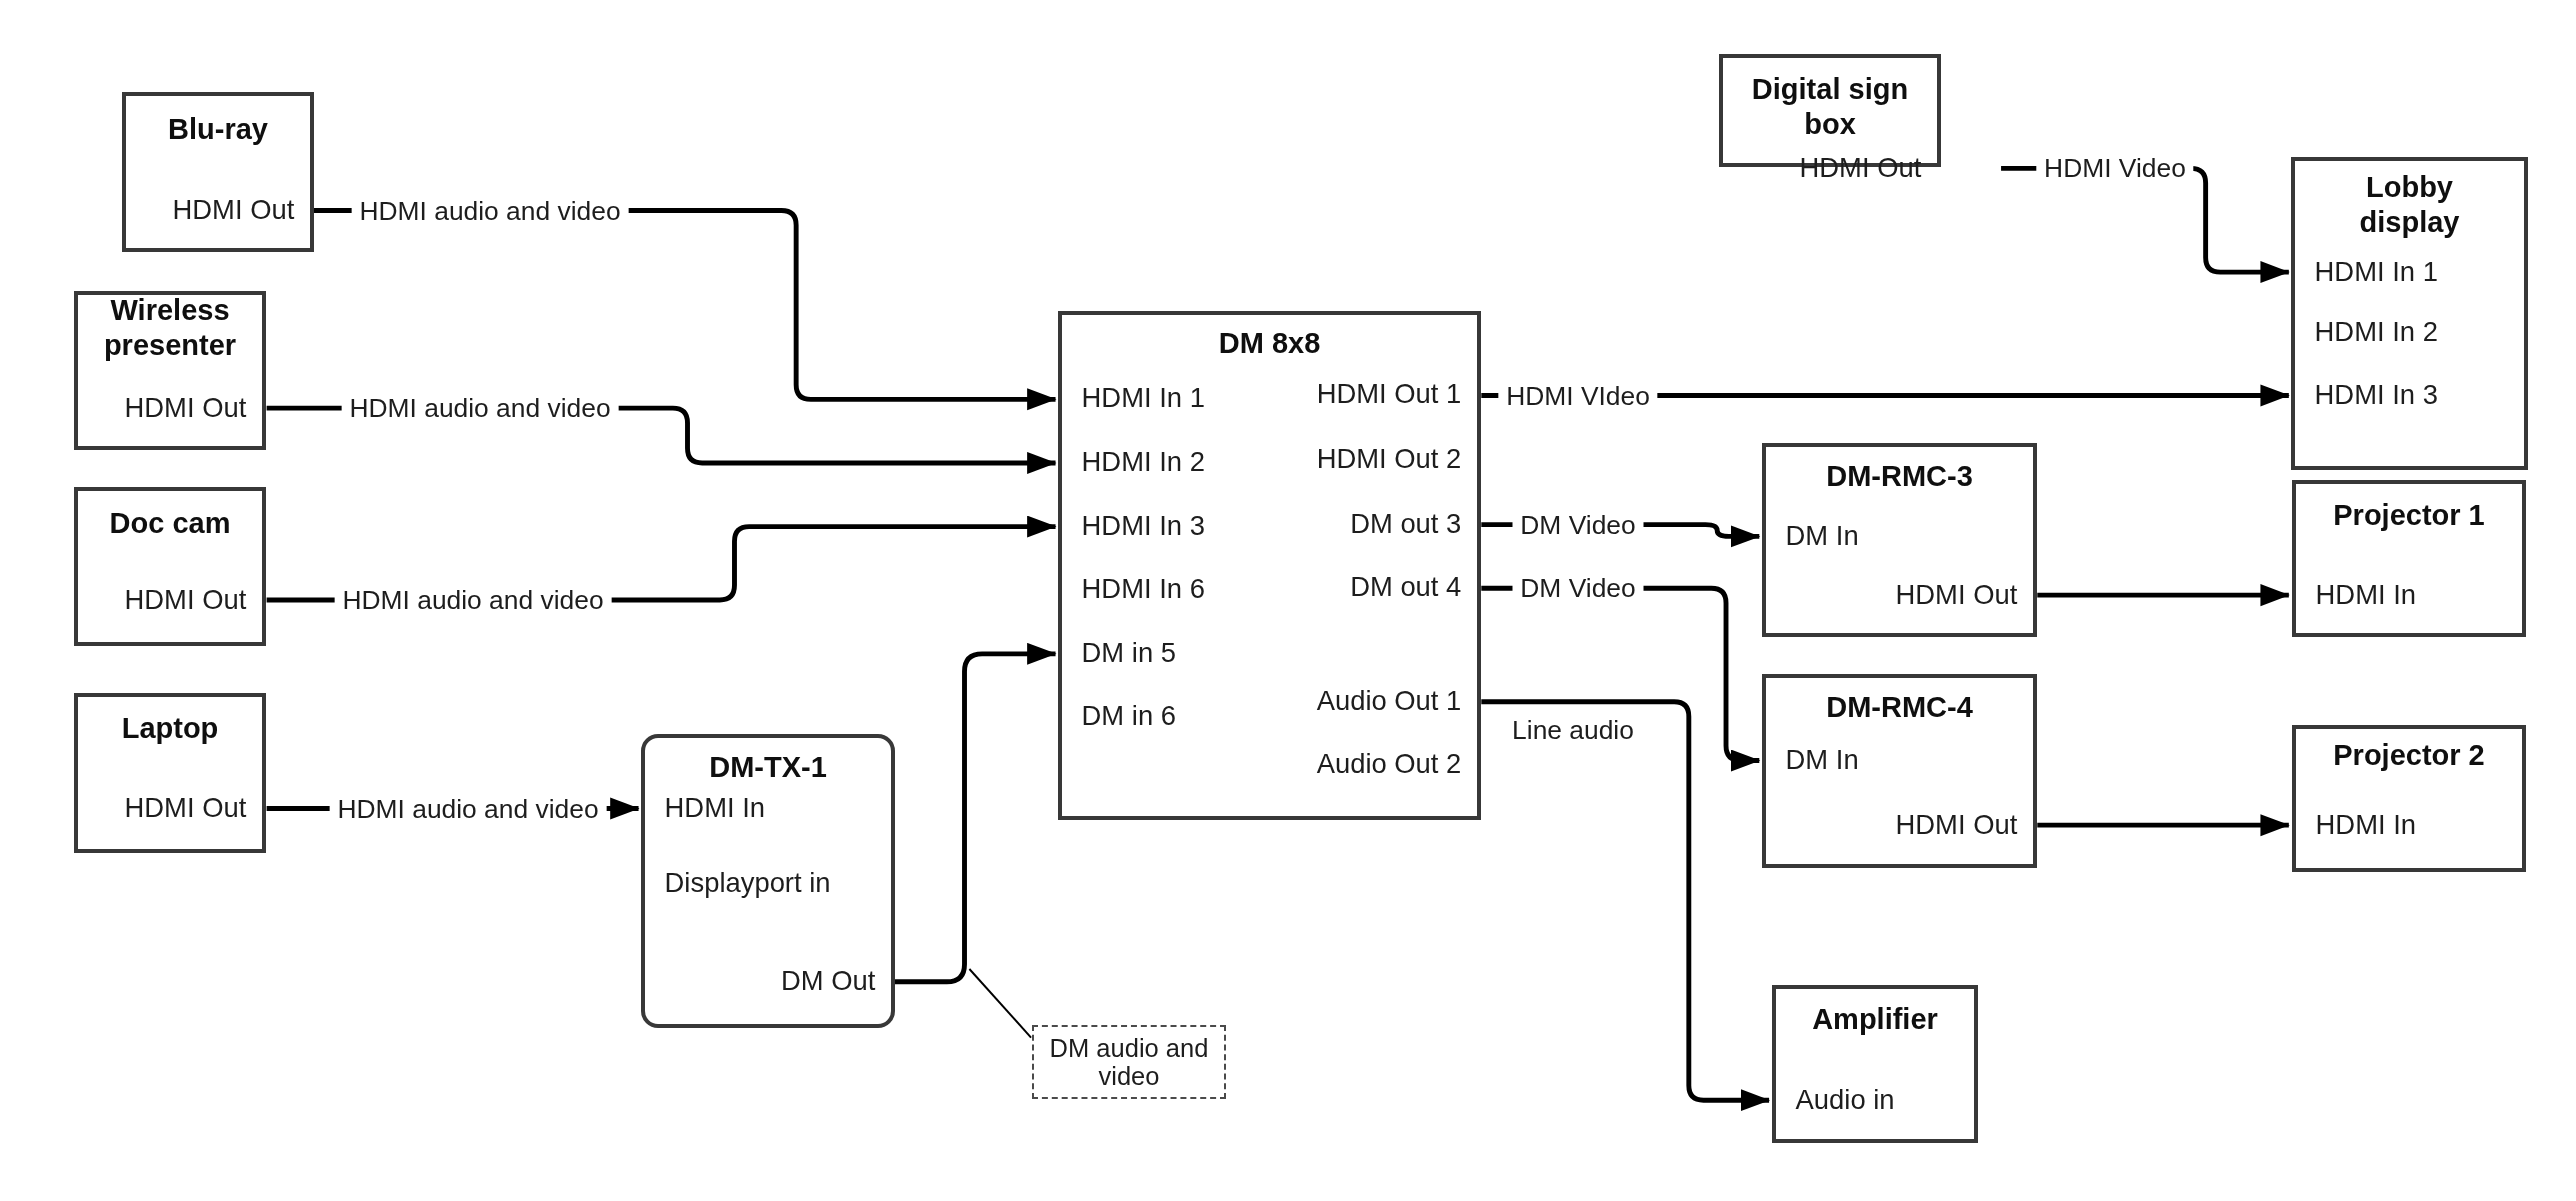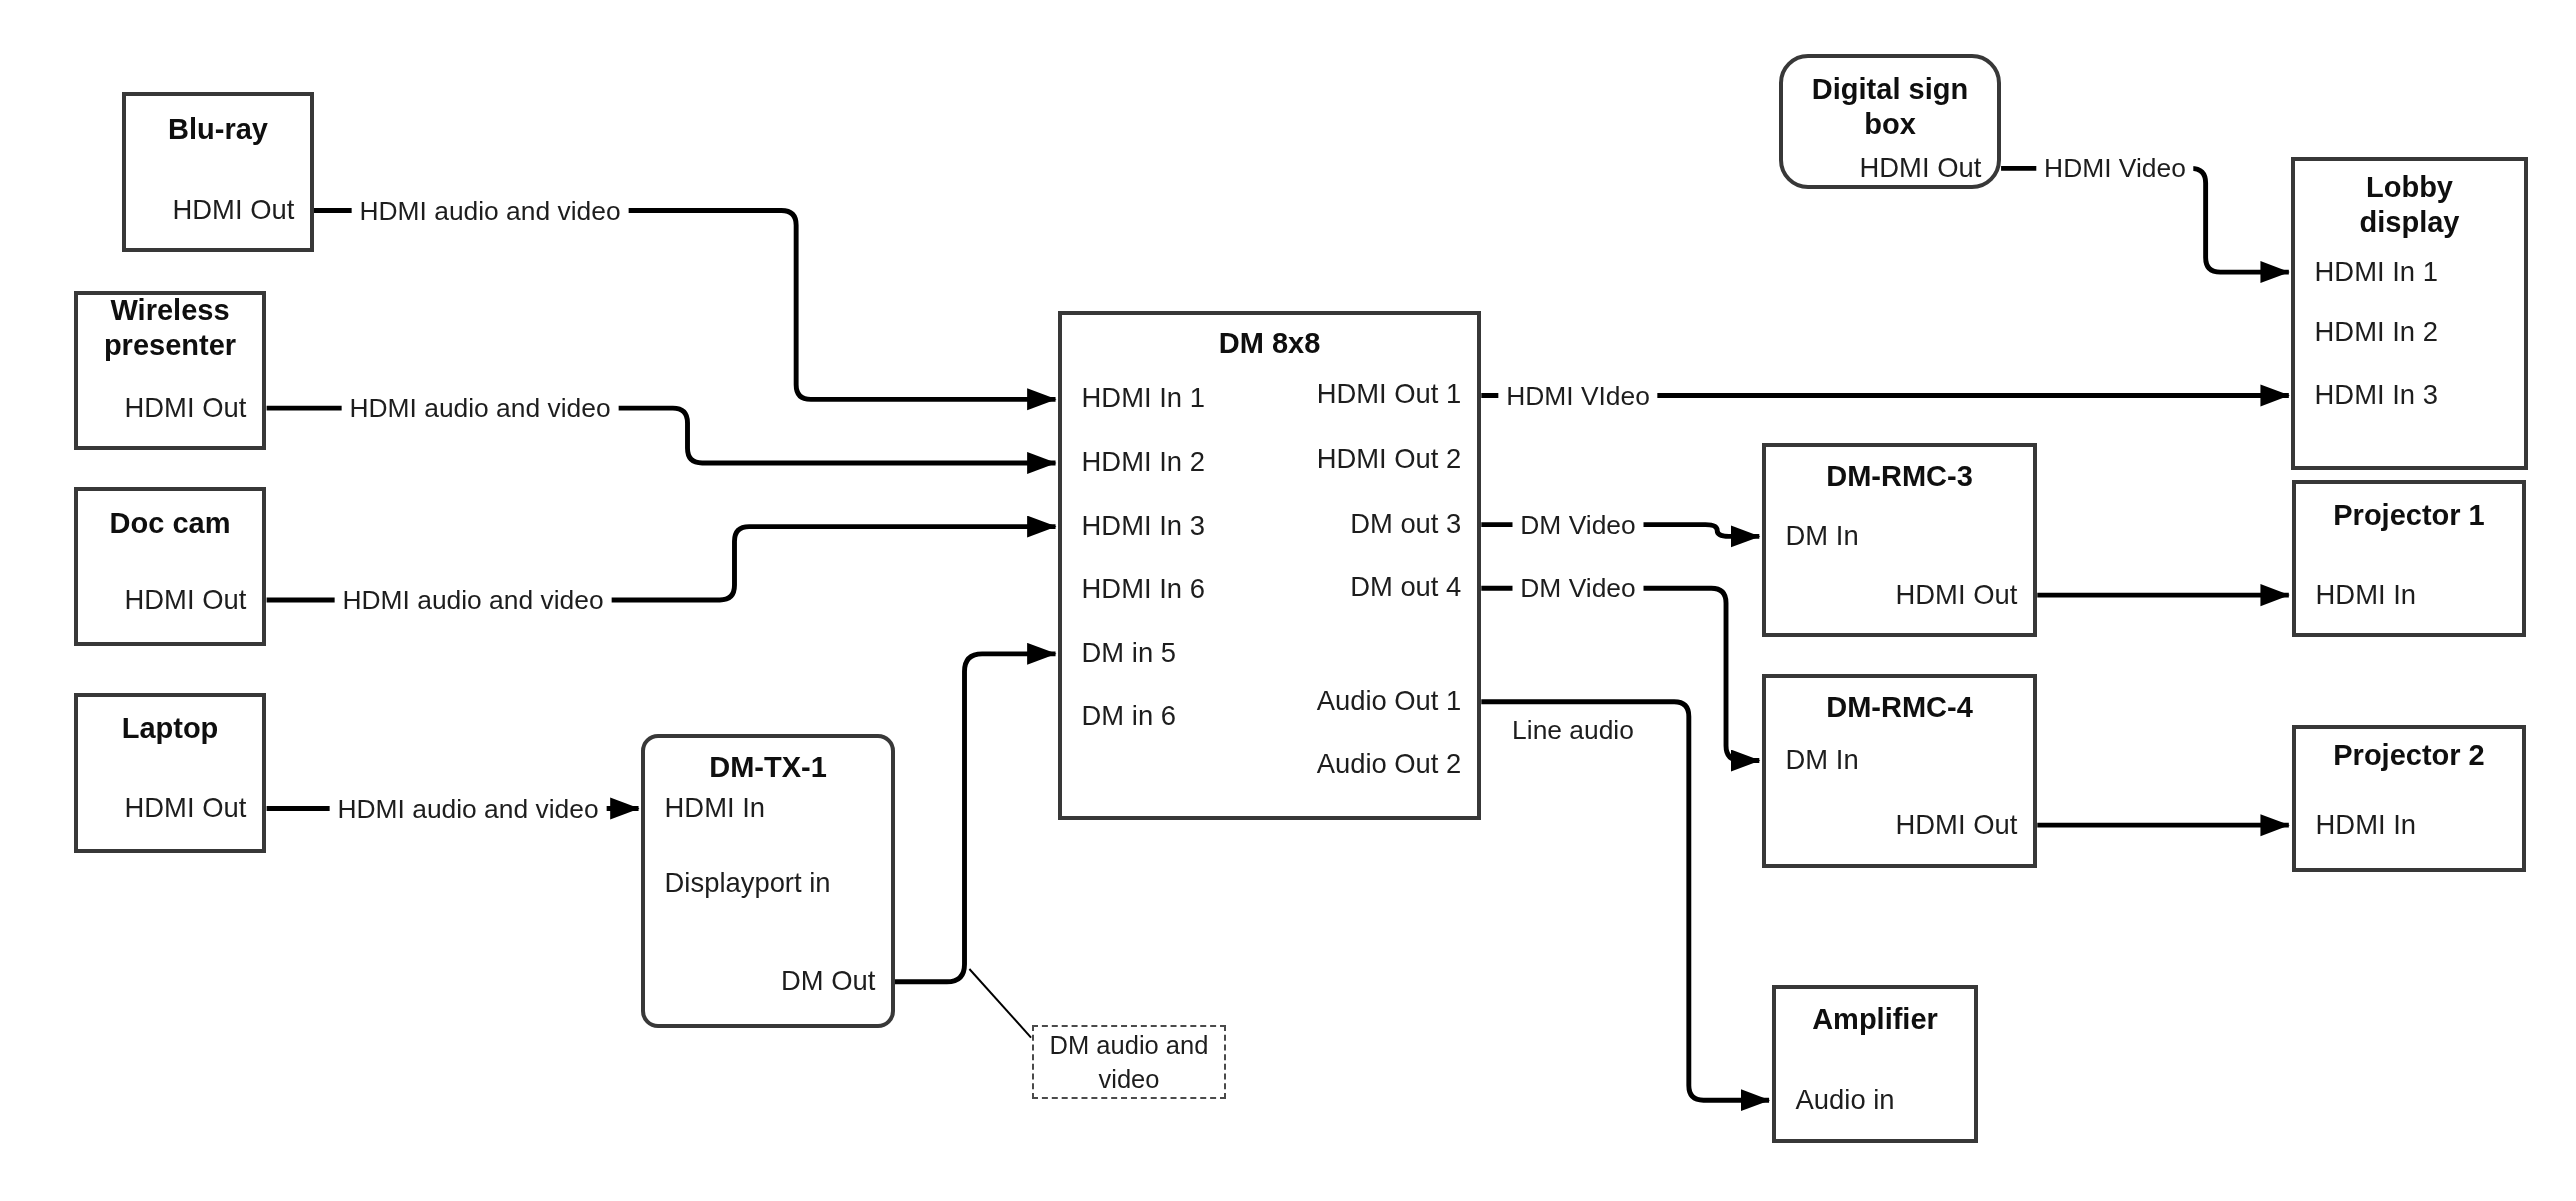--- a/index.html
+++ b/index.html
@@ -5,21 +5,21 @@
   html,body{margin:0;padding:0;background:#ffffff;}
   body{width:2576px;height:1201px;overflow:hidden;font-family:"Liberation Sans",sans-serif;}
   #canvas{position:relative;width:2576px;height:1201px;background:#ffffff;}
   #wires{position:absolute;left:0;top:0;}
   .wire{fill:none;stroke:#000000;stroke-width:5;}
   .leader{fill:none;stroke:#000000;stroke-width:2;}
   .node{position:absolute;box-sizing:border-box;border:4.9px solid #383838;background:#ffffff;}
   .node.dotted{border:2px dashed #4a4a4a;}
   .title{position:absolute;left:0;right:0;text-align:center;transform:translateY(-50%);
          font-weight:bold;font-size:29px;line-height:35px;color:#0f0f0f;white-space:pre-line;}
-  .dotted .title{font-weight:normal;font-size:25.5px;line-height:34px;color:#1d1d1d;}
+  .dotted .title{font-weight:normal;font-size:25.5px;line-height:28px;color:#1d1d1d;}
   .port{position:absolute;transform:translateY(-50%);font-size:27.4px;color:#1d1d1d;white-space:nowrap;}
   .port.left{left:19.6px;text-align:left;}
   .port.right{right:15.7px;text-align:right;}
   .edge-label{position:absolute;transform:translate(-50%,-50%);background:#ffffff;
               padding:0 7.8px;font-size:26.4px;color:#1d1d1d;white-space:nowrap;}
 </style>
 </head>
 <body>
 
 <div id="canvas">
@@ -83,21 +83,21 @@
       <div class="port left" style="top: 274px;">HDMI In 6</div>
       <div class="port left" style="top: 338px;">DM in 5</div>
       <div class="port left" style="top: 401px;">DM in 6</div>
       <div class="port right" style="top: 79px;">HDMI Out 1</div>
       <div class="port right" style="top: 144px;">HDMI Out 2</div>
       <div class="port right" style="top: 209px;">DM out 3</div>
       <div class="port right" style="top: 272px;">DM out 4</div>
       <div class="port right" style="top: 386px;">Audio Out 1</div>
       <div class="port right" style="top: 449px;">Audio Out 2</div>
     </div>
-    <div class="node" style="left: 1779px; top: 54px; width: 222px; height: 135px; border-radius: 29px;">
+    <div class="node" style="left: 1719px; top: 54px; width: 222px; height: 113px;">
       <div class="title" style="top: 49px;">Digital sign
 box</div>
       <div class="port right" style="top: 110px;">HDMI Out</div>
     </div>
     <div class="node" style="left: 2291px; top: 157px; width: 237px; height: 313px;">
       <div class="title" style="top: 44px;">Lobby
 display</div>
       <div class="port left" style="top: 111px;">HDMI In 1</div>
       <div class="port left" style="top: 171px;">HDMI In 2</div>
       <div class="port left" style="top: 234px;">HDMI In 3</div>

